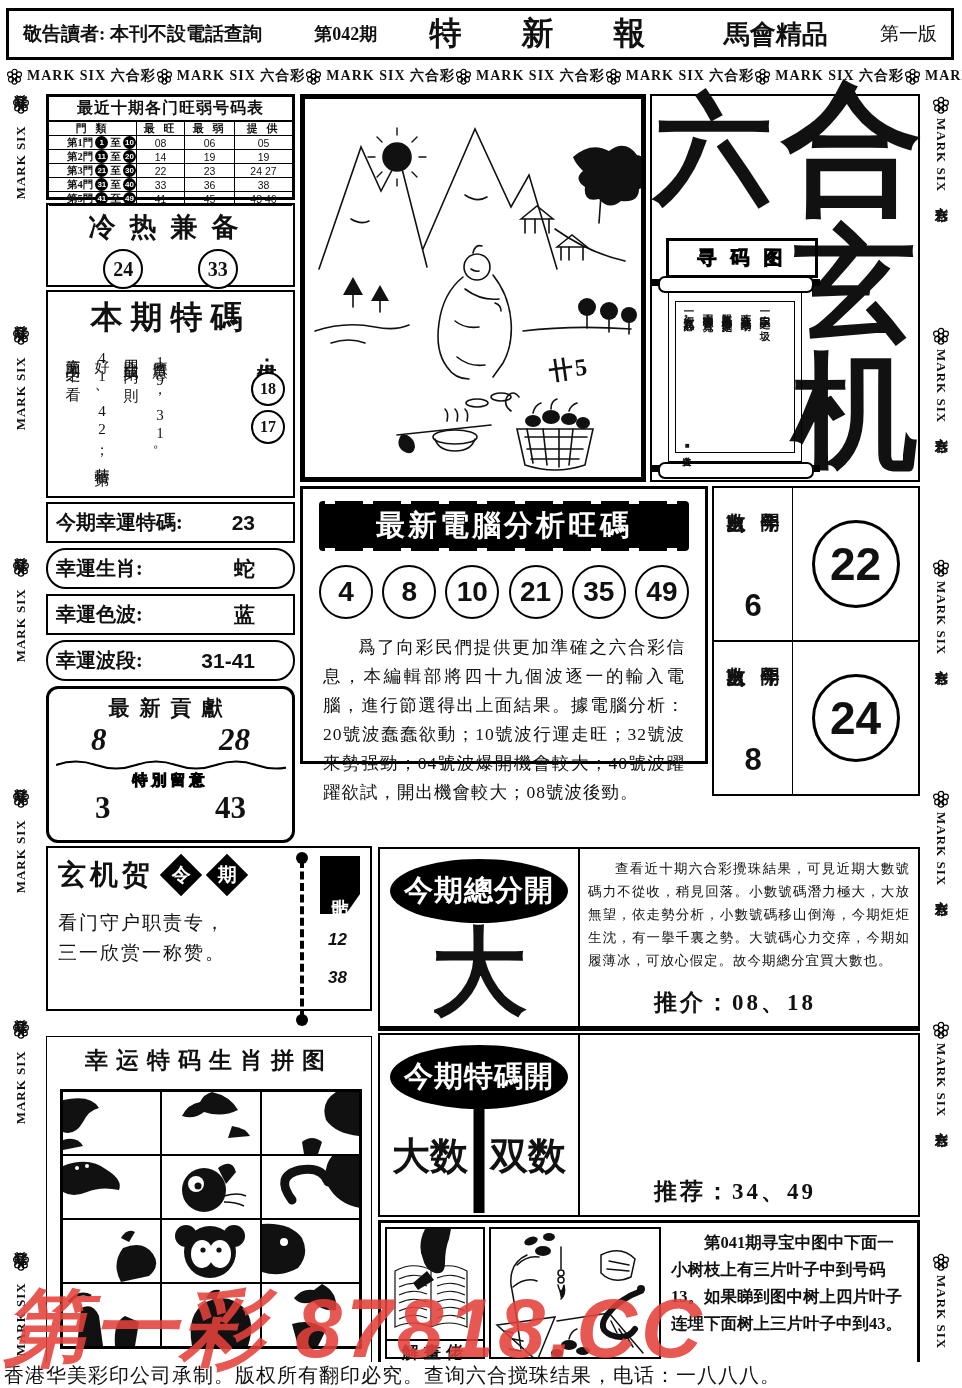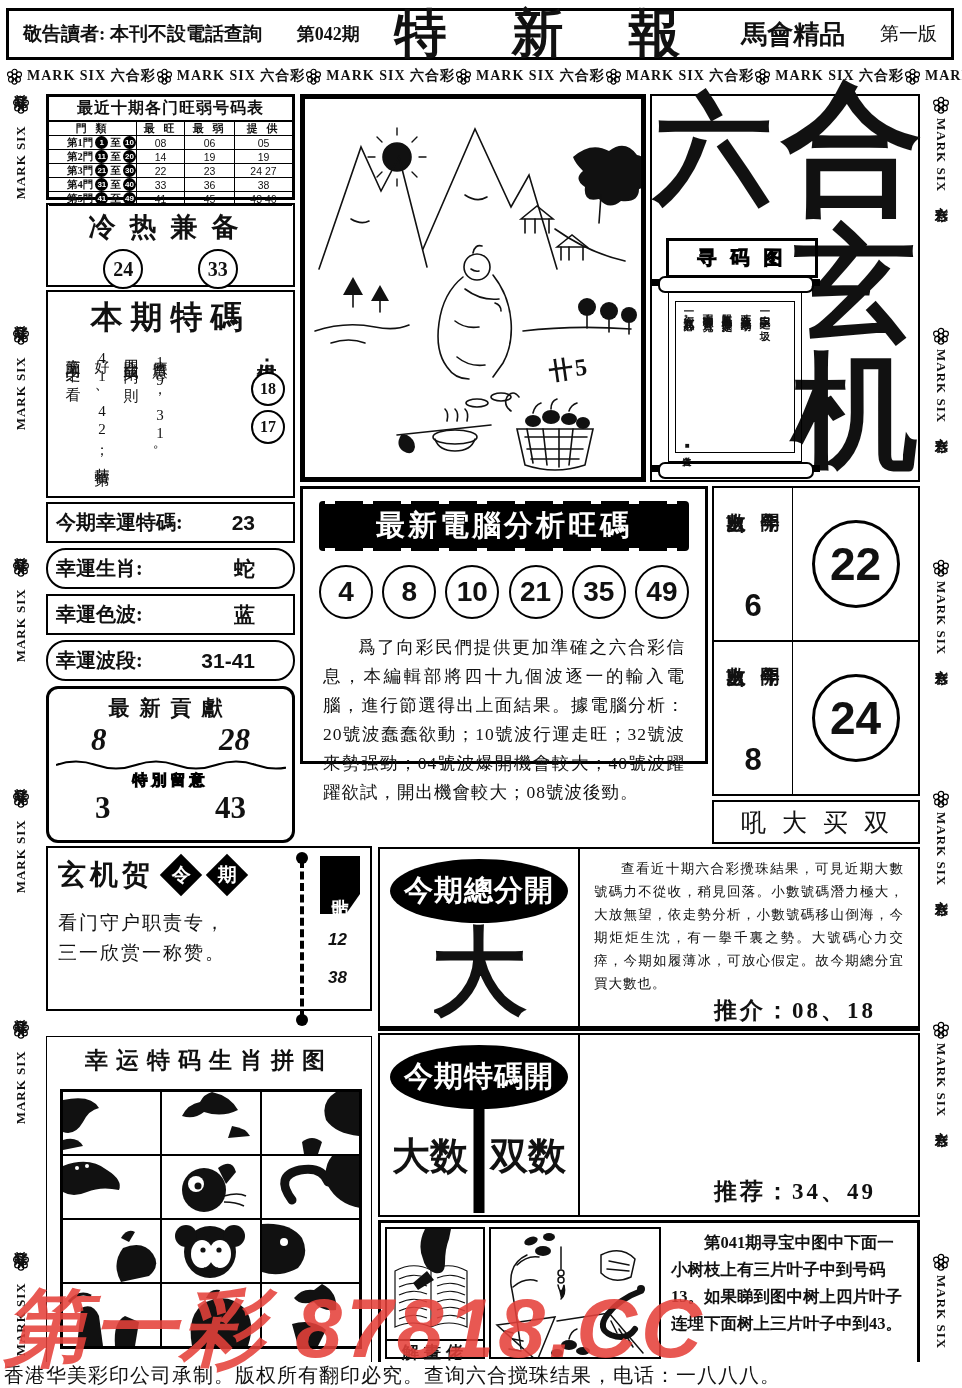--- a/index.html
+++ b/index.html
@@ -6,21 +6,21 @@
   .page{position:relative;width:962px;height:1388px;background:#fff;margin:0 auto;
         font-family:"Liberation Serif",serif;color:#111;overflow:hidden;}
   .abs{position:absolute;box-sizing:border-box;}
   .sans{font-family:"Liberation Sans",sans-serif;}
 
   
   .header-box{left:6px;top:8px;width:948px;height:52px;border:3px solid #000;
     display:flex;align-items:center;justify-content:space-between;padding:0 14px;background:#fff;}
   .h-notice{font-size:19px;font-weight:bold;}
   .h-issue{font-size:18px;font-weight:bold;}
-  .h-title{font-size:52px;font-weight:bold;letter-spacing:26px;white-space:nowrap;text-align:right;}
+  .h-title{font-size:32px;font-weight:bold;letter-spacing:26px;white-space:nowrap;text-align:right;}
   .h-sub{font-size:26px;font-weight:bold;}
   .h-ed{font-size:19px;}
   .top-strip{left:4px;top:62px;width:954px;height:28px;display:flex;align-items:center;
     justify-content:space-between;padding:0 2px;}
   .strip-row{display:flex;flex:1;justify-content:space-between;align-items:center;}
   .strip-unit{display:flex;align-items:center;gap:4px;}
   .strip-label{font-size:14px;font-weight:bold;letter-spacing:1px;white-space:nowrap;}
   .flower svg{display:block;}
 
   
@@ -173,21 +173,21 @@
   .sec{left:378px;width:542px;border:2px solid #000;display:flex;background:#fff;}
   .sec-a{top:847px;height:184px;border-bottom:5px solid #000;}
   .sec-b{top:1033px;height:184px;}
   .sec-left{width:198px;border-right:2px solid #000;position:relative;text-align:center;}
   .sec-badge{margin:10px auto 0;width:178px;height:64px;background:#000;color:#fff;border-radius:50%;
     display:flex;align-items:center;justify-content:center;font-size:29px;font-weight:bold;letter-spacing:1px;}
   .sec-bigchar{font-size:96px;font-weight:bold;line-height:1.0;margin-top:2px;}
   .stem{position:absolute;left:50%;top:70px;transform:translateX(-50%);width:11px;height:108px;background:#000;}
   .pair{position:absolute;top:96px;width:100%;display:flex;justify-content:space-between;padding:0 12px;box-sizing:border-box;}
   .pair span{font-size:38px;font-weight:bold;}
-  .sec-right{flex:1;padding:8px 14px 0;display:flex;flex-direction:column;}
+  .sec-right{flex:1;padding:8px 8px 0;display:flex;flex-direction:column;align-items:center;}
   .sec-par{font-size:13.5px;line-height:23px;letter-spacing:1px;text-indent:2em;text-align:justify;}
   .sec-reco{margin-top:auto;margin-bottom:8px;text-align:right;padding-right:28px;font-size:23px;
     font-weight:bold;letter-spacing:3px;}
 
   
   .sec-c{top:1220px;left:378px;width:542px;height:146px;border:3px solid #000;display:flex;padding:4px;box-sizing:border-box;background:#fff;}
   .book-box{width:96px;border:2px solid #000;margin-right:4px;display:flex;flex-direction:column;}
   .book-draw{flex:1;}
   .book-label{border-top:2px solid #000;height:24px;display:flex;align-items:center;justify-content:center;
     font-size:17px;font-weight:bold;letter-spacing:5px;}
@@ -900,21 +900,20 @@
           <span>出次數</span>
         </div>
         <div class="yo-count">8</div>
       </div>
       <div class="yo-right">
         <span class="circle">24</span>
       </div>
     </div>
   </div>
 
-  <div class="abs box-bigeven">吼大买双</div>
 
   <div class="abs sec sec-a">
     <div class="sec-left">
       <div class="sec-badge">今期總分開</div>
       <div class="sec-bigchar">大</div>
     </div>
     <div class="sec-right">
       <div class="sec-par">查看近十期六合彩攪珠結果，可見近期大數號碼力不從收，稍見回落。小數號碼潛力極大，大放無望，依走勢分析，小數號碼移山倒海，今期炬炬生沈，有一擧千裏之勢。大號碼心力交瘁，今期如履薄冰，可放心假定。故今期總分宜買大數也。</div>
       <div class="sec-reco">推介：08、18</div>
     </div>

